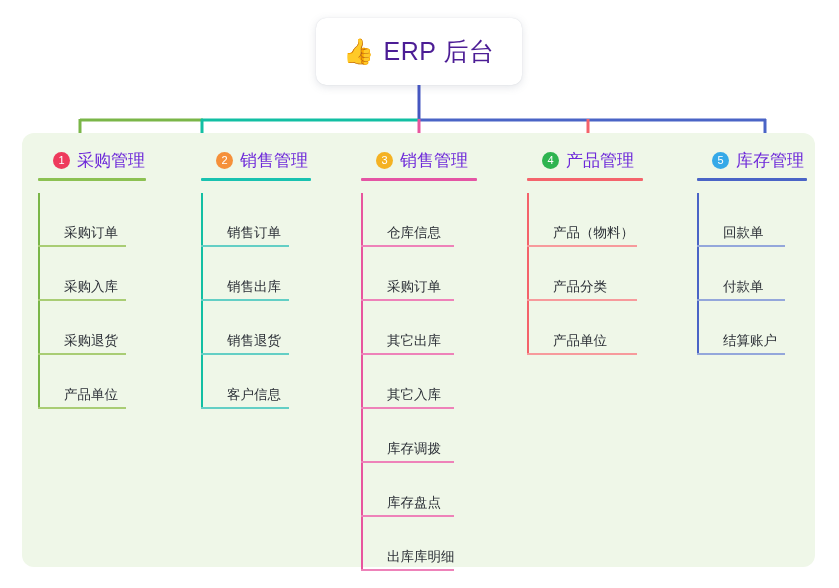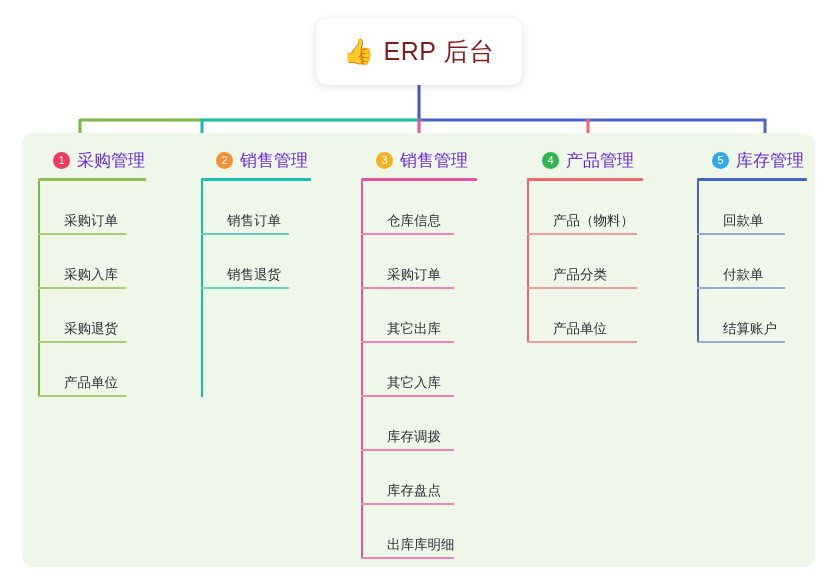--- a/index.html
+++ b/index.html
@@ -37,21 +37,21 @@
     gap: 9px;
   }
   #root-card .thumb {
     font-size: 25px;
     line-height: 1;
     display: block;
     color: #f0b429;
   }
   #root-card .root-title {
     font-size: 25px;
-    color: #7f1d1d;
+    color: #4c1d95;
     letter-spacing: 0.5px;
     white-space: nowrap;
   }
 
   
   #connectors {
     position: absolute;
     left: 0; top: 0;
     width: 839px; height: 588px;
     pointer-events: none;
@@ -100,21 +100,21 @@
   }
   .col-rule {
     height: 3px;
     border-radius: 1px;
     margin-top: 5px;
   }
 
   
   .leaf-list {
     position: relative;
-    margin-top: 0;
+    margin-top: 12px;
   }
   .spine {
     position: absolute;
     left: 0;
     top: 0;
     width: 2px;
   }
   .leaf {
     position: relative;
     height: 54px;
@@ -198,23 +198,31 @@
         <span class="col-title">销售管理</span>
       </div>
       <div class="col-rule" style="width: 110px; background: rgb(25, 194, 176);"></div>
       <div class="leaf-list">
         <div class="spine" style="background: rgb(18, 191, 163); height: 216px;"></div>
         <div class="leaf">
           <span class="leaf-label">销售订单</span>
           <div class="leaf-rule" style="width: 88px; background: rgb(99, 207, 197);"></div>
         </div>
         <div class="leaf">
+          <span class="leaf-label">销售出库</span>
+          <div class="leaf-rule" style="width: 88px; background: rgb(99, 207, 197);"></div>
+        </div>
+        <div class="leaf">
           <span class="leaf-label">销售退货</span>
           <div class="leaf-rule" style="width: 88px; background: rgb(99, 207, 197);"></div>
         </div>
+        <div class="leaf">
+          <span class="leaf-label">客户信息</span>
+          <div class="leaf-rule" style="width: 88px; background: rgb(99, 207, 197);"></div>
+        </div>
       </div>
     </div>
     <div class="column" style="left: 361px; top: 147px;">
       <div class="col-header">
         <span class="badge" style="background: rgb(244, 178, 35);">3</span>
         <span class="col-title">销售管理</span>
       </div>
       <div class="col-rule" style="width: 116px; background: rgb(228, 85, 164);"></div>
       <div class="leaf-list">
         <div class="spine" style="background: rgb(232, 85, 158); height: 378px;"></div>

